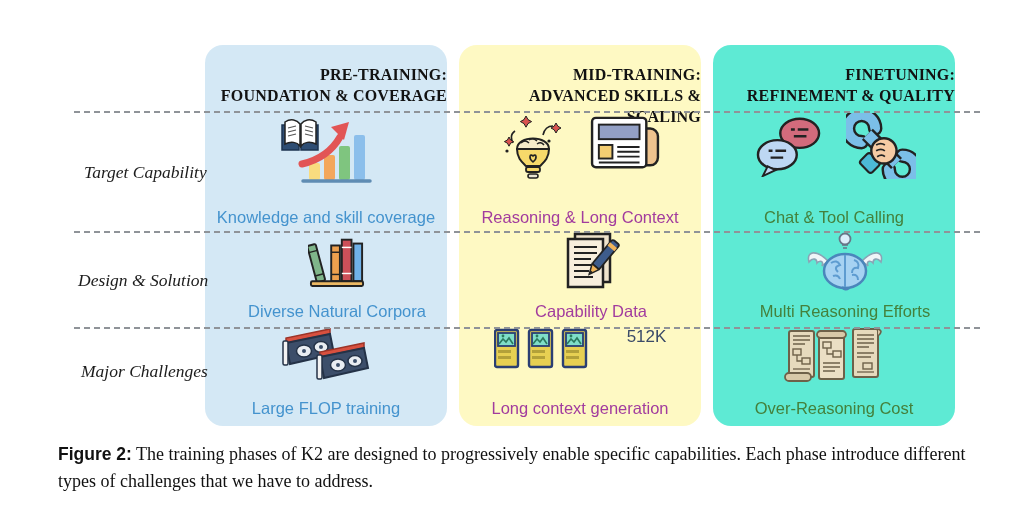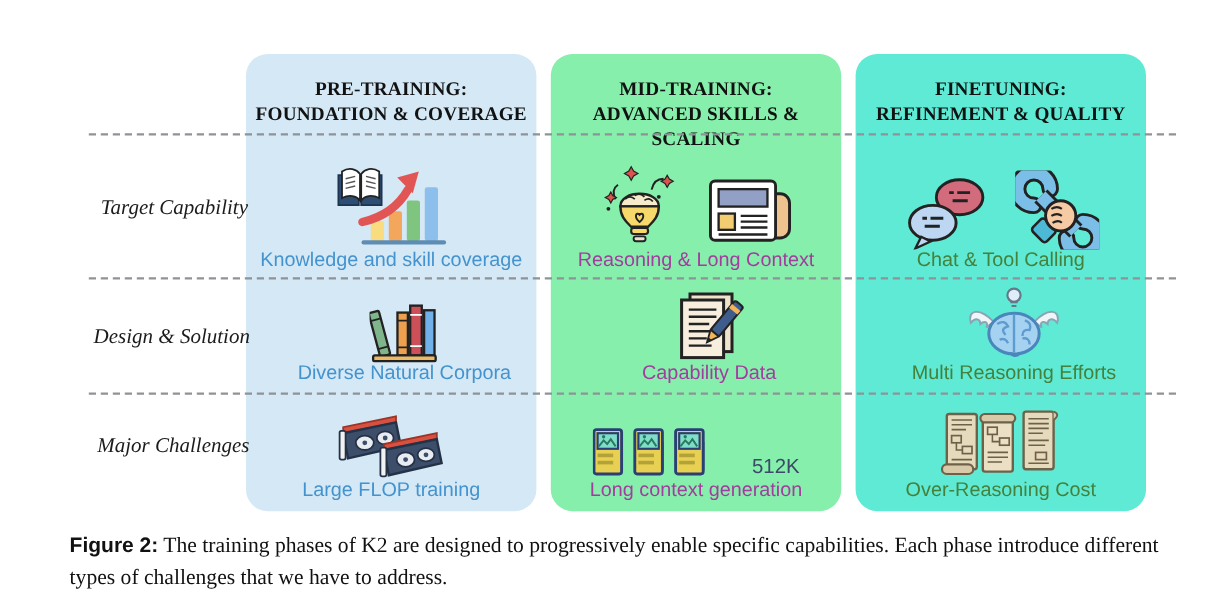--- a/index.html
+++ b/index.html
@@ -4,30 +4,30 @@
 <style>
   html,body{margin:0;padding:0;background:#ffffff;}
   .stage{position:relative;width:1024px;height:507px;background:#ffffff;overflow:hidden;
          font-family:"Liberation Sans",sans-serif;}
   .dash{position:absolute;left:74px;width:906px;height:0;border-top:2px dashed #8f9398;z-index:6;}
   .dash1{top:111px;}.dash2{top:231px;}.dash3{top:327px;}
   .rowlab{position:absolute;font-family:"Liberation Serif",serif;font-style:italic;
           font-size:17.5px;color:#1c1c1c;z-index:3;white-space:nowrap;}
   .panel{position:absolute;top:45px;width:242px;height:381px;border-radius:18px;z-index:1;}
   .panel.p-blue{left:205px;background:#d4e8f5;}
-  .panel.p-pink{left:459px;background:#86efac;text-decoration:underline;}
+  .panel.p-pink{left:459px;background:#fef9c3;text-decoration:underline;}
   .panel.p-green{left:713px;background:#5eead4;}
-  .hdr{position:absolute;top:19px;left:0;right:0;text-align:center;
+  .hdr{position:absolute;top:19px;left:0;right:0;text-align:right;
        font-family:"Liberation Serif",serif;font-weight:700;font-size:16px;line-height:21px;
        color:#121212;letter-spacing:.2px;}
   .cell{position:absolute;left:0;right:0;display:flex;flex-direction:column;align-items:center;}
   .c1{top:68px;height:120px;}
   .c2{top:186px;height:96px;padding-left:22px;}
   .c3{top:282px;height:97px;}
-  .icons{flex:1;display:flex;align-items:flex-end;justify-content:center;gap:21px;}
+  .icons{flex:1;display:flex;align-items:flex-start;justify-content:center;gap:21px;}
   .clabel{font-size:16.5px;line-height:18px;margin-bottom:7px;white-space:nowrap;}
   .p-blue .clabel{color:#4493ce;}
   .p-pink .clabel{color:#a23c9e;}
   .p-green .clabel{color:#44813c;}
   .badge512{font-size:17px;color:#3a4a68;margin-left:10px;}
   .caption{position:absolute;left:58px;top:441px;width:938px;
            font-family:"Liberation Serif",serif;font-size:18px;line-height:27px;color:#111;z-index:3;}
   .figlabel{font-family:"Liberation Sans",sans-serif;font-weight:700;font-size:17.5px;}
   svg{display:block;}
 </style>

